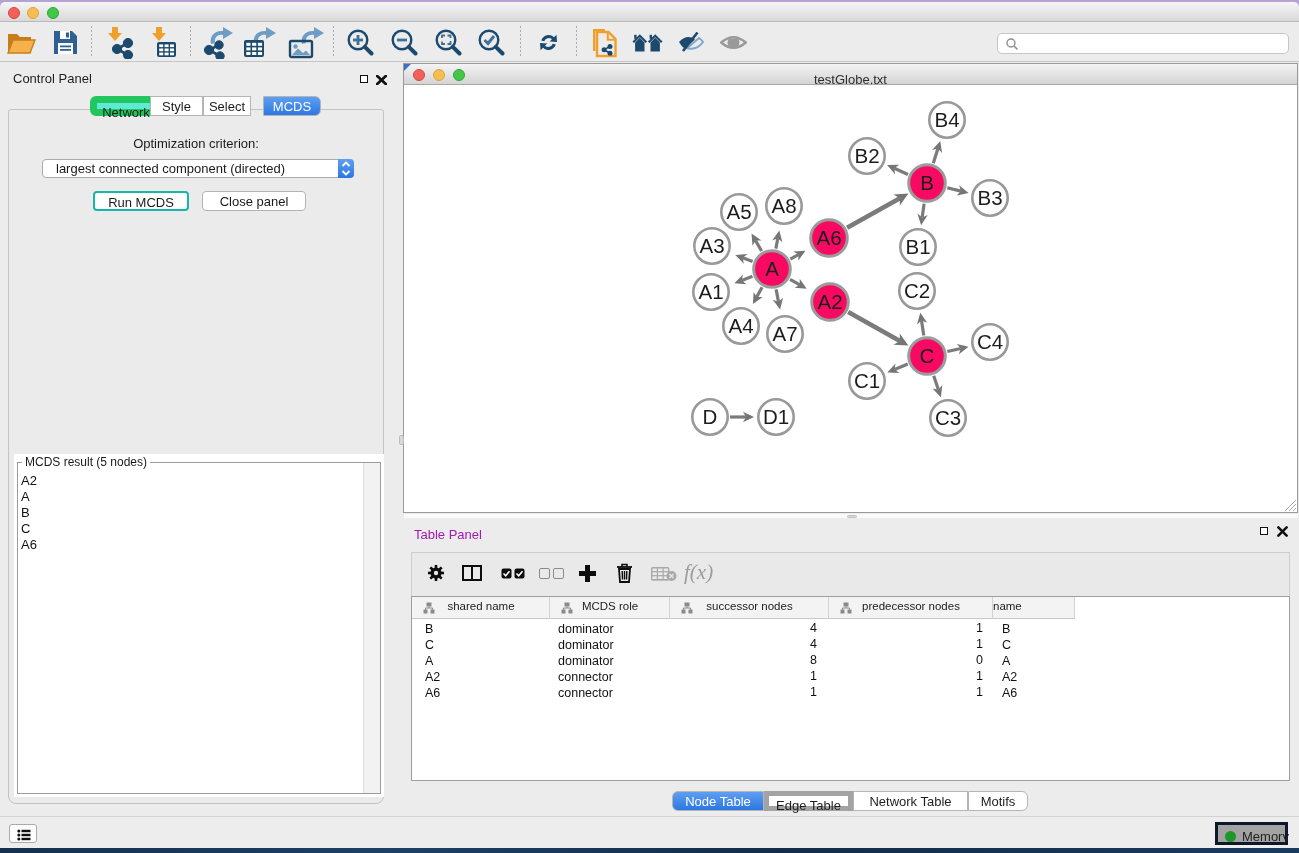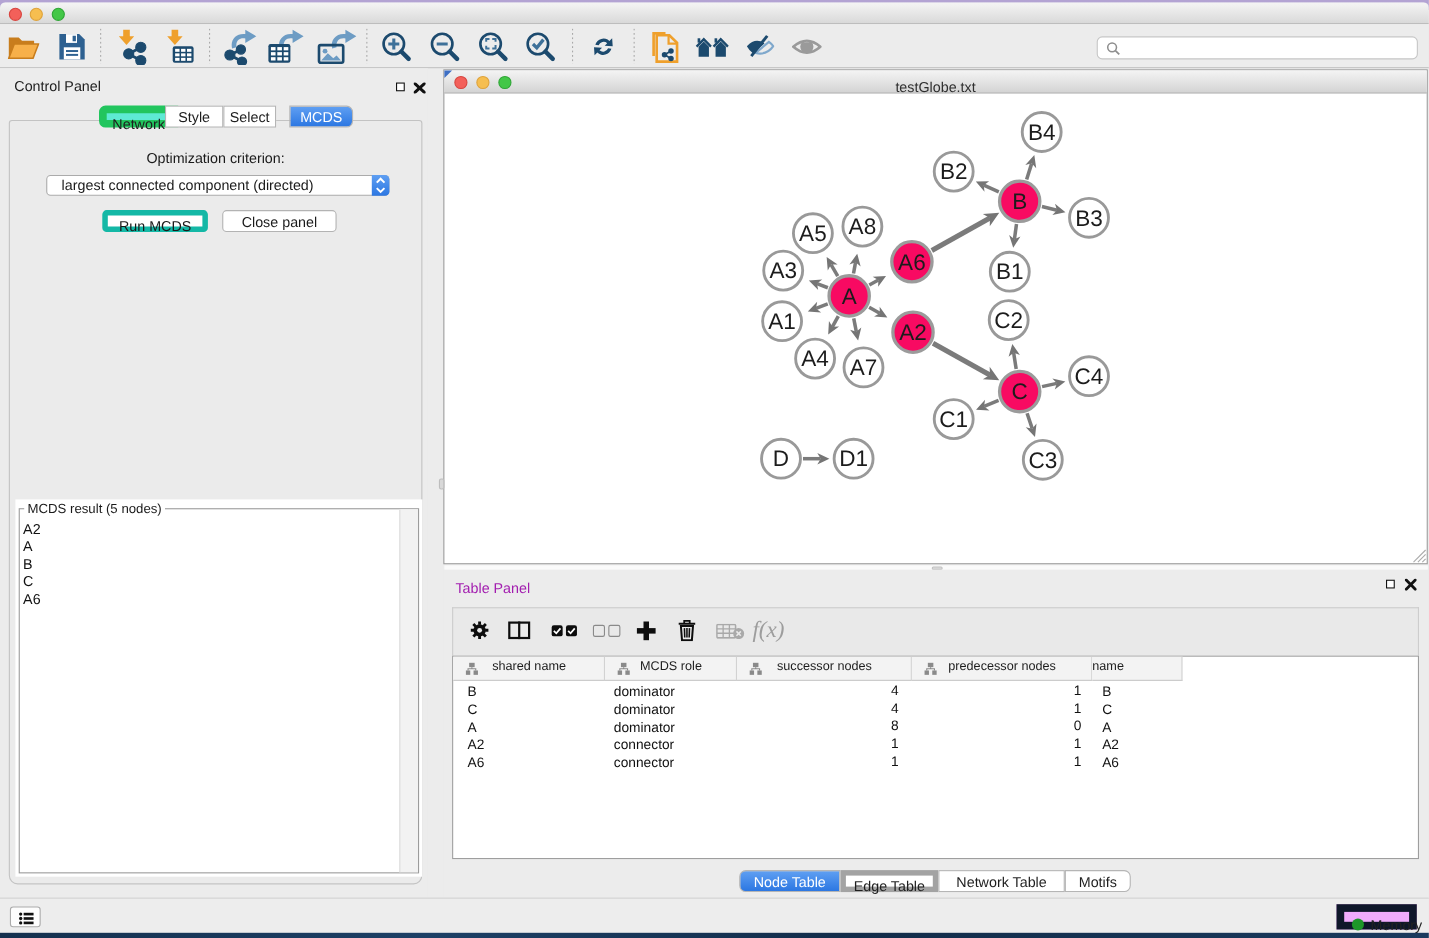--- a/index.html
+++ b/index.html
@@ -162,21 +162,21 @@
 <div class="abs" style="left:203px;top:96px;width:48px;height:20px;border:1px solid #b5b5b5;border-radius:0;background:#fff;color:#1e1e1e;font-size:13px;text-align:center;line-height:19px;">Select</div>
 <div class="abs" style="left:263px;top:96px;width:58px;height:20px;border:1px solid #b5b5b5;border-radius:0 6px 6px 0;background:linear-gradient(#5f9ff2,#2c77e2);color:#fff;font-size:13px;text-align:center;line-height:19px;">MCDS</div>
 <div class="abs" style="left:8px;top:136px;width:376px;text-align:center;font-size:13px;color:#1a1a1a;">Optimization criterion:</div>
 <div class="abs" style="left:42px;top:159px;width:312px;height:19px;background:#fff;border:1px solid #ababab;border-radius:4px;">
     <div class="abs" style="left:13px;top:1px;font-size:13px;color:#1a1a1a;">largest connected component (directed)</div>
     <div class="abs" style="right:-1px;top:-1px;width:16px;height:19px;background:linear-gradient(#5f9ff2,#2c77e2);border-radius:0 4px 4px 0;"><svg width="16" height="19" viewBox="0 0 16 19">
         <path d="M4.5 7 L8 3.5 L11.5 7" stroke="#fff" stroke-width="1.8" fill="none"></path>
         <path d="M4.5 12 L8 15.5 L11.5 12" stroke="#fff" stroke-width="1.8" fill="none"></path>
       </svg></div>
   </div>
-<div class="abs" style="left:93px;top:191px;width:96px;height:20px;background:#fff;border:5px solid #14b8a6;border-radius:4px;font-size:13px;text-align:center;line-height:19px;color:#1a1a1a;">Run MCDS</div>
+<div class="abs" style="left:93px;top:191px;width:96px;height:20px;background:#fff;border:2px solid #14b8a6;border-radius:4px;font-size:13px;text-align:center;line-height:19px;color:#1a1a1a;">Run MCDS</div>
 <div class="abs" style="left:202px;top:191px;width:104px;height:20px;background:#fff;border:1px solid #b3b3b3;border-radius:4px;font-size:13px;text-align:center;line-height:19px;color:#1a1a1a;">Close panel</div>
 <div class="abs" style="left:14px;top:454px;width:370px;height:343px;background:#fff;"></div>
 <div class="abs" style="left:17px;top:462px;width:364px;height:332px;border:1px solid #9c9c9c;"></div>
 <div class="abs" style="left:22px;top:455px;background:#fff;padding:0 3px;font-size:12px;color:#1a1a1a;">MCDS result (5 nodes)</div>
 <div class="abs" style="left:363px;top:463px;width:17px;height:330px;background:#f2f2f2;border-left:1px solid #dcdcdc;"></div>
 <div class="abs" style="left:21px;top:473px;font-size:13px;color:#111;">A2</div>
 <div class="abs" style="left:21px;top:489px;font-size:13px;color:#111;">A</div>
 <div class="abs" style="left:21px;top:505px;font-size:13px;color:#111;">B</div>
 <div class="abs" style="left:21px;top:521px;font-size:13px;color:#111;">C</div>
 <div class="abs" style="left:21px;top:537px;font-size:13px;color:#111;">A6</div>
@@ -403,16 +403,16 @@
 <div class="abs" style="left:9px;top:824px;width:28px;height:19px;background:#fdfdfd;border:1px solid #ababab;border-radius:3px;">
     <svg style="position:absolute;left:7px;top:3.5px;" width="14" height="12" viewBox="0 0 14 12">
       <circle cx="1.8" cy="2" r="1.5" fill="#111"></circle>
       <circle cx="1.8" cy="6" r="1.5" fill="#111"></circle>
       <circle cx="1.8" cy="10" r="1.5" fill="#111"></circle>
       <rect x="4.5" y="0.8" width="9" height="2.4" fill="#111"></rect>
       <rect x="4.5" y="4.8" width="9" height="2.4" fill="#111"></rect>
       <rect x="4.5" y="8.8" width="9" height="2.4" fill="#111"></rect>
     </svg>
   </div>
-<div class="abs" style="left:1215px;top:822px;width:73px;height:23px;background:#f0abfc;border:7px solid #0f172a;">
+<div class="abs" style="left:1215px;top:822px;width:73px;height:23px;background:#a3a3a3;border:3px solid #0f172a;">
     <div class="abs" style="left:7px;top:5.5px;width:11px;height:11px;border-radius:50%;background:#1e9629;"></div>
     <div class="abs" style="left:24px;top:3.5px;font-size:13px;color:#222;">Memory</div>
   </div>
 <div class="abs" style="left:0;top:848px;width:1299px;height:5px;background:linear-gradient(90deg,#14304e,#1d4066 30%,#122c49 60%,#1a3a5e);"></div>
 </body></html>

